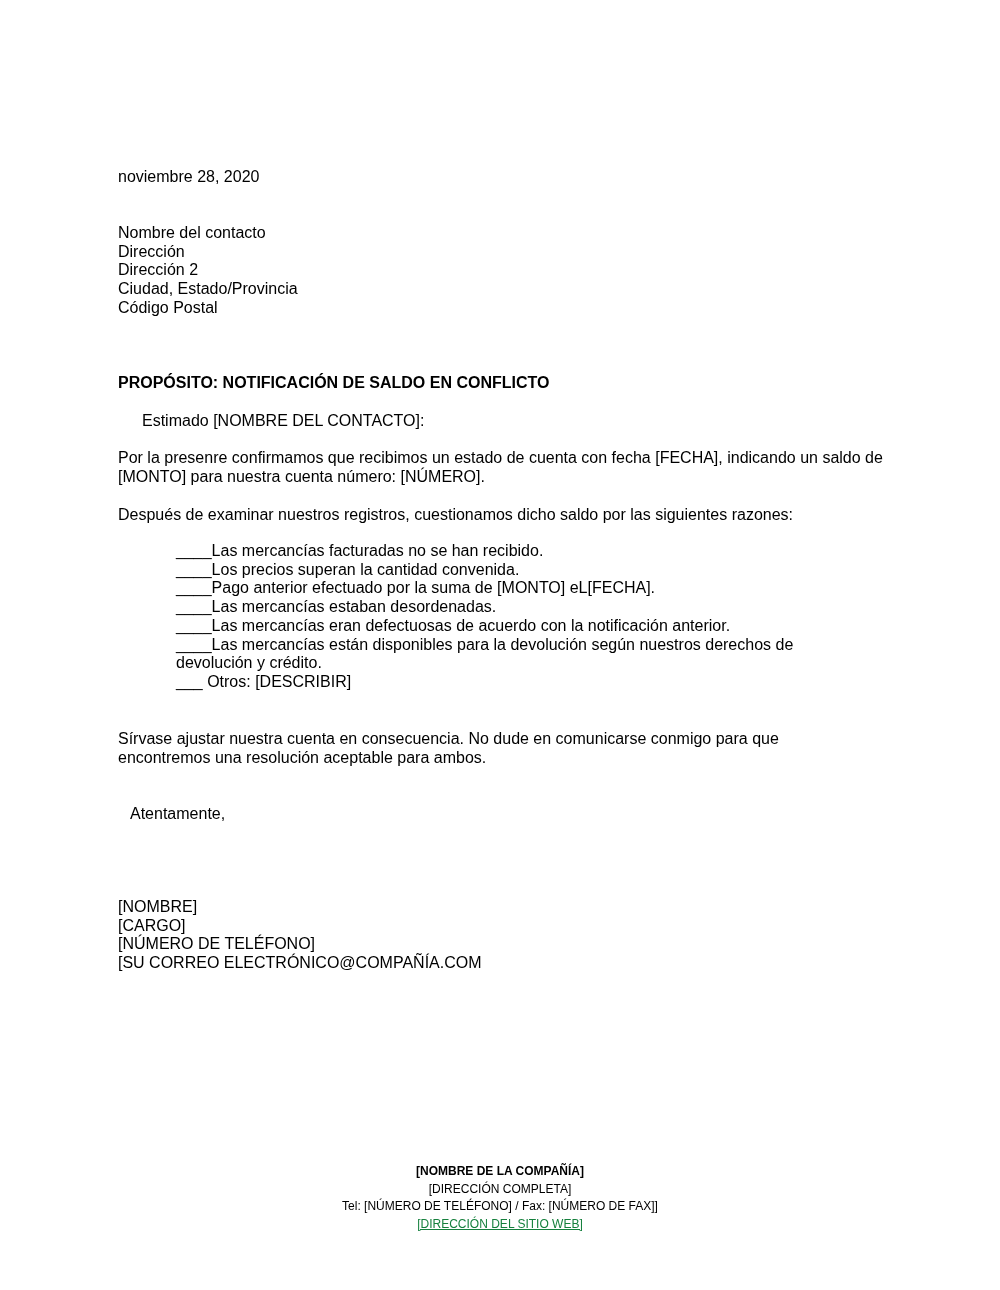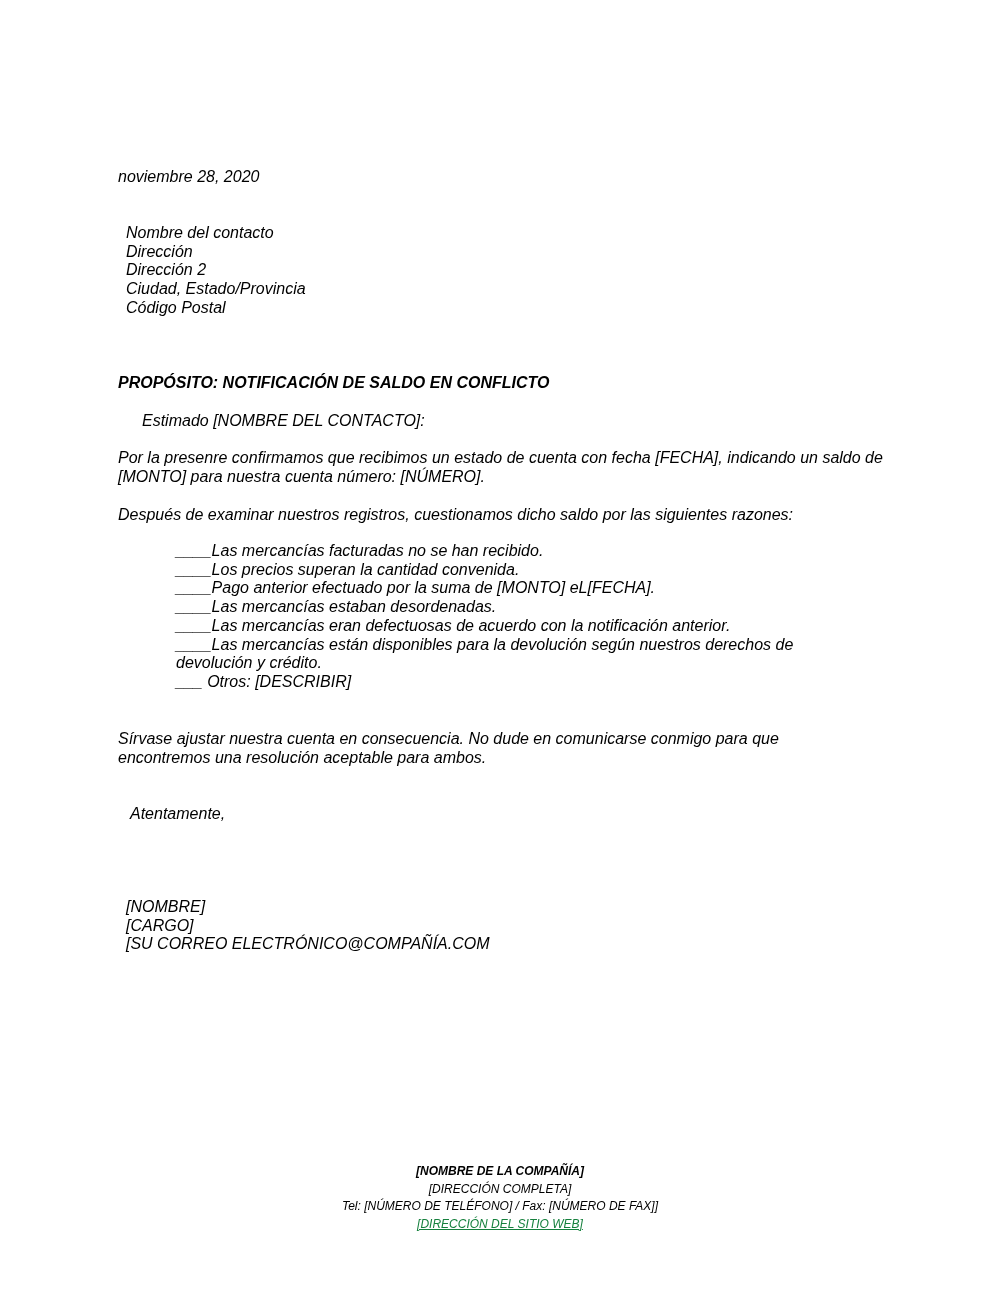--- a/index.html
+++ b/index.html
@@ -1,22 +1,22 @@
 <!DOCTYPE html>
 <html><head>
 <meta charset="utf-8">
 <style>
   html, body { margin: 0; padding: 0; background: #ffffff; }
   body {
     width: 1000px; height: 1290px; position: relative; overflow: hidden;
     font-family: "Liberation Sans", sans-serif; color: #000; font-size: 16px;
   }
-  .page { position: absolute; left: 0; top: 0; width: 1000px; height: 1099px; font-style: italic; }
+  .page { position: absolute; left: 0; top: 0; width: 1000px; height: 1099px; }
   .blk { position: absolute; left: 118px; line-height: 18.7px; white-space: nowrap; }
-  .line { display: block; margin-left: 8px; }
+  .line { display: block; }
   .bold { font-weight: bold; }
   .wrap { white-space: normal; width: 770px; }
   .list { position: absolute; left: 176px; line-height: 18.7px; width: 650px; }
   .list .item { display: block; }
   .list .blank { letter-spacing: 0; }
   .footer {
     position: absolute; left: 0; width: 1000px; top: 1163px; text-align: center;
     font-size: 12px; line-height: 17.5px; color: #000;
   }
   .footer a { color: #15803d; text-decoration: underline; }
@@ -54,20 +54,21 @@
     <span class="item"><span class="blank">___ </span><span>Otros: [DESCRIBIR]</span></span>
   </div>
 
   <div class="blk wrap" style="top:730px; width:700px;">Sírvase ajustar nuestra cuenta en consecuencia. No dude en comunicarse conmigo para que encontremos una resolución aceptable para ambos.</div>
 
   <div class="blk" style="top:805px;margin-left:12px;">Atentamente,</div>
 
   <div class="blk" style="top:898px;">
     <span class="line">[NOMBRE]</span>
     <span class="line">[CARGO]</span>
+    <span class="line">[NÚMERO DE TELÉFONO]</span>
     <span class="line">[SU CORREO ELECTRÓNICO@COMPAÑÍA.COM</span>
   </div>
 
   <div class="footer">
     <div class="bold">[NOMBRE DE LA COMPAÑÍA]</div>
     <div>[DIRECCIÓN COMPLETA]</div>
     <div>Tel: [NÚMERO DE TELÉFONO] / Fax: [NÚMERO DE FAX]]</div>
     <div><a href="#">[DIRECCIÓN DEL SITIO WEB]</a></div>
   </div>
 

